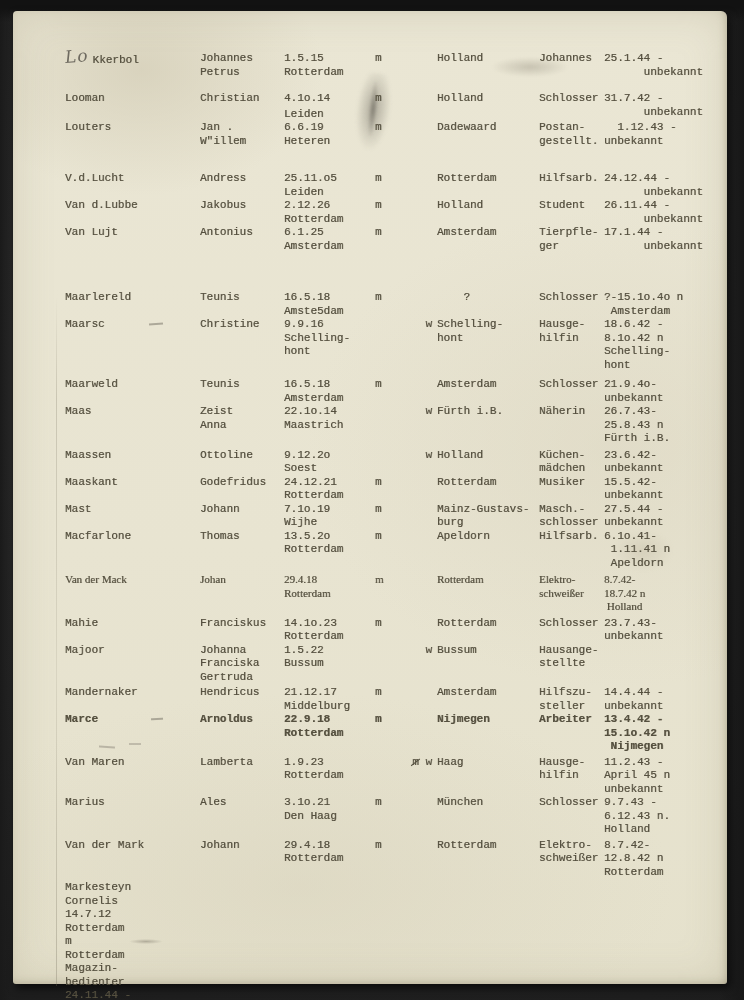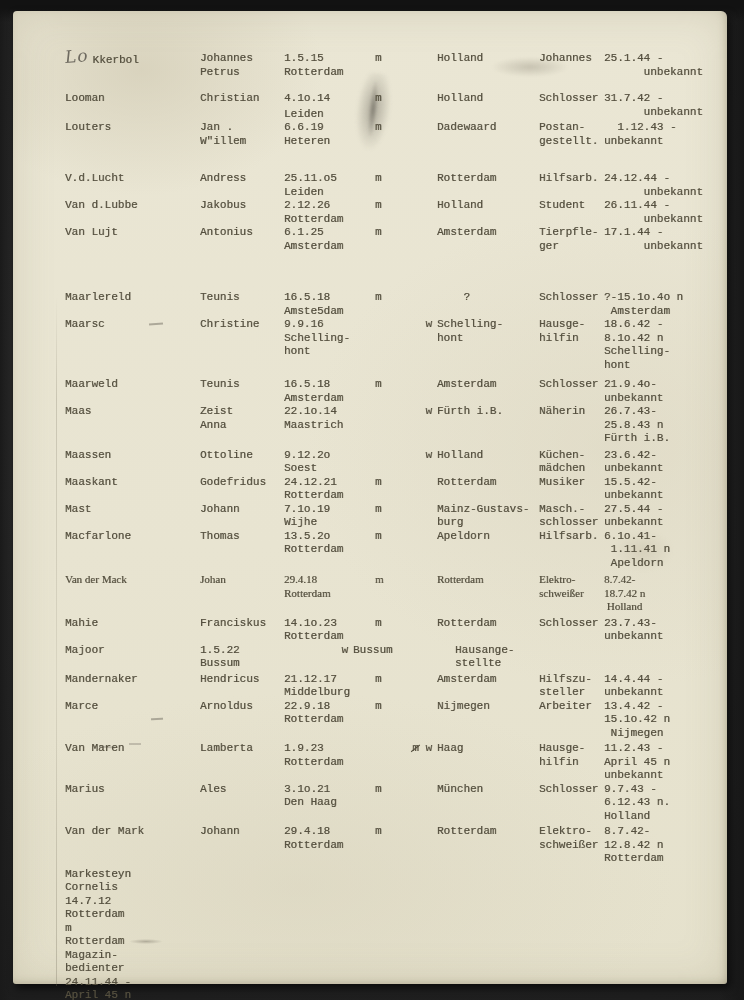--- a/index.html
+++ b/index.html
@@ -49,21 +49,21 @@
   .sec1 .row:nth-child(2){margin-bottom:2px;}
   .sec1 .row:nth-child(3){margin-bottom:24px;}
   .sec1 .row:nth-child(3) .c-birth{margin-top:-13.5px;}
   
   .sec2{margin-top:38px;}
   .sec2 .row:nth-child(2){margin-bottom:6px;}
   .sec2 .row:nth-child(4){margin-bottom:3px;}
   .sec2 .row:nth-child(8){margin-bottom:3px;}
   .sec2 .row:nth-child(9){margin-bottom:3px;font-family:Liberation Serif, serif;}
   .sec2 .row:nth-child(11){margin-bottom:2px;}
-  .sec2 .row:nth-child(13){margin-bottom:2px;}
+  .sec2 .row:nth-child(13){margin-bottom:2px;font-weight:bold;}
   .sec2 .row:nth-child(15){margin-bottom:2px;}
   .sec2 .row:nth-child(16){margin-bottom:2px;}
   .sec2 .row:nth-child(17){margin-bottom:4px;flex-direction:column;}
   .hand{
     display:inline-block;
     font-family:"DejaVu Serif",serif;font-style:italic;
     font-size:17px;line-height:11px;color:#6e6a60;
     letter-spacing:1px;margin-right:4px;
     transform:rotate(-5deg) translateY(-1px);
     text-shadow:none;
@@ -311,20 +311,23 @@
     <div class="cell c-birth">14.1o.23
 Rotterdam</div>
     <div class="cell c-gender g-m">m</div>
     <div class="cell c-res">Rotterdam</div>
     <div class="cell c-occ">Schlosser</div>
     <div class="cell c-dates">23.7.43-
 unbekannt</div>
   </div>
           <div class="row">
     <div class="cell c-surname">Majoor</div>
+    <div class="cell c-first">Johanna
+Franciska
+Gertruda</div>
     <div class="cell c-birth">1.5.22
 Bussum</div>
     <div class="cell c-gender g-w">w</div>
     <div class="cell c-res">Bussum</div>
     <div class="cell c-occ">Hausange-
 stellte</div>
   </div>
           <div class="row">
     <div class="cell c-surname">Mandernaker</div>
     <div class="cell c-first">Hendricus</div>

